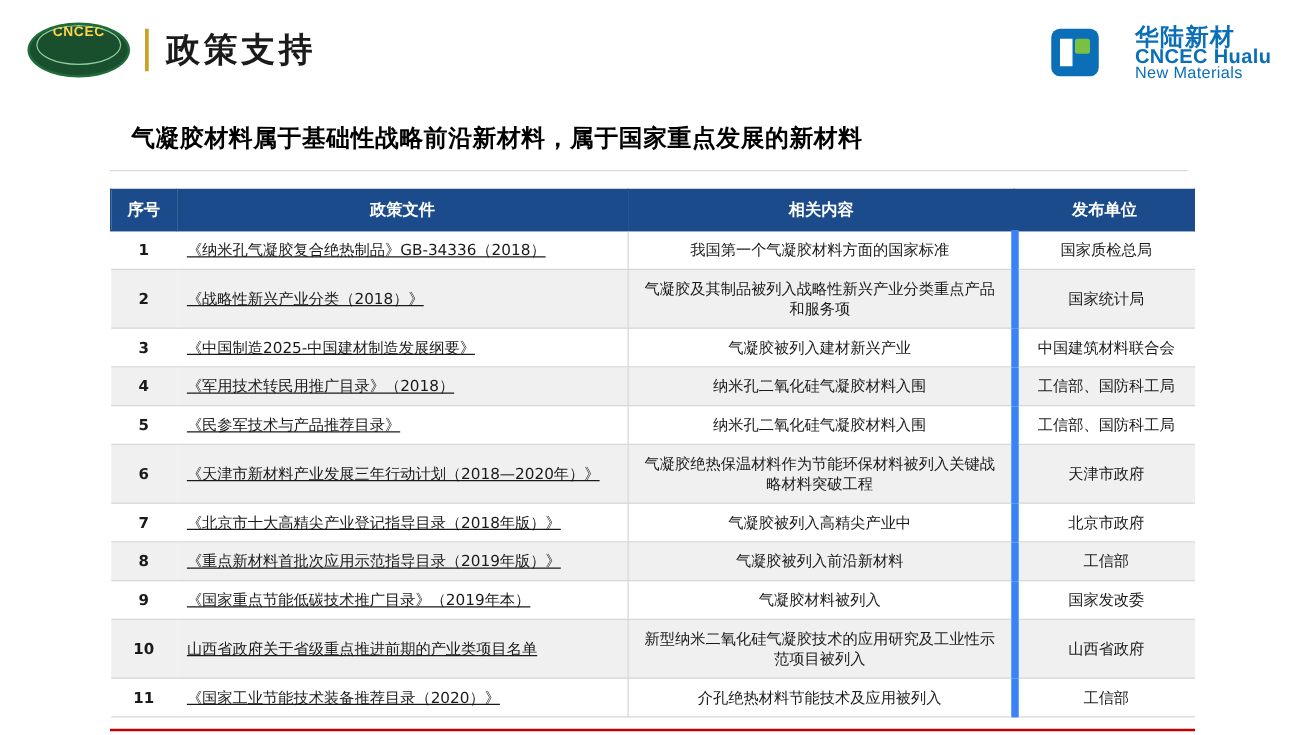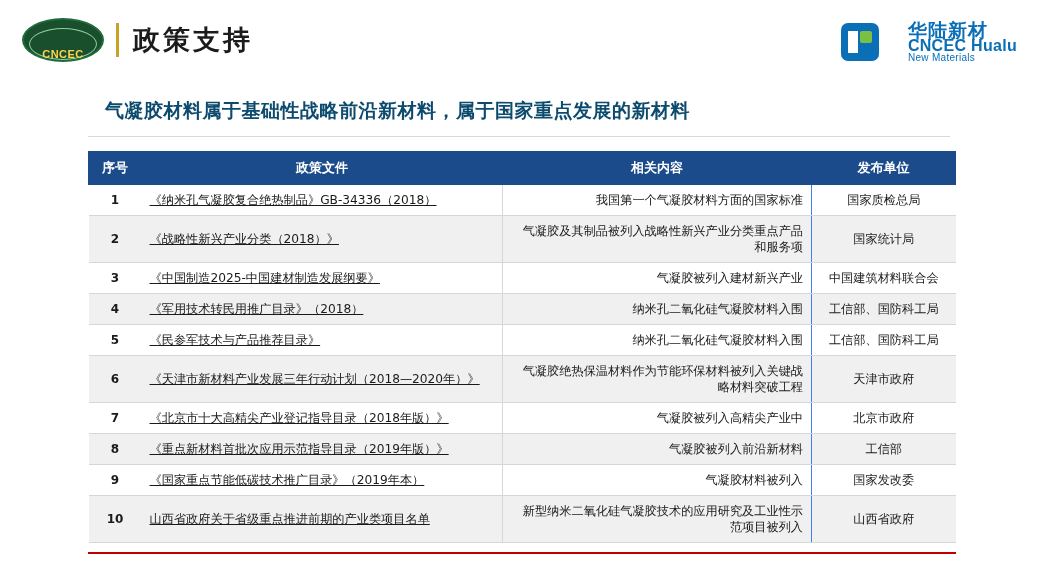--- a/index.html
+++ b/index.html
@@ -33,21 +33,21 @@
     display: flex;
     align-items: center;
   }
   .cncec-logo {
     width: 78px;
     height: 40px;
     border-radius: 50%;
     background: #1a4f2e;
     border: 2px solid #1f6b3a;
     display: flex;
-    align-items: flex-end;
+    align-items: flex-start;
     justify-content: center;
     position: relative;
     overflow: hidden;
   }
   .cncec-logo .ring {
     position: absolute;
     width: 66px;
     height: 30px;
     border: 1px solid #8fcf9f;
     border-radius: 50%;
@@ -118,32 +118,32 @@
     font-family: "DejaVu Sans", sans-serif;
   }
   .hualu-text .line2 {
     font-size: 16px;
     font-weight: bold;
     color: #0b6fb8;
     line-height: 12px;
     letter-spacing: 0.3px;
   }
   .hualu-text .line3 {
-    font-size: 10px;
+    font-size: 13px;
     color: #0b6fb8;
     line-height: 12px;
     letter-spacing: 0.3px;
   }
 
   
   .slide-title {
     margin: 22px 0 0 105px;
     font-size: 19px;
     font-weight: bold;
-    color: #0c4a6e;
+    color: #000000;
     letter-spacing: 0.5px;
     font-family: "DejaVu Sans", sans-serif;
   }
   .title-rule {
     margin: 12px 0 0 88px;
     width: 862px;
     height: 1px;
     background: #d9d9d9;
   }
 
@@ -187,22 +187,22 @@
     font-size: 12px;
   }
   td.c-doc {
     width: 352px;
     text-align: left;
     border-right: 1px solid #d7d7d7;
     text-decoration: underline;
   }
   td.c-content {
     width: 300px;
-    text-align: right;
-    border-right: 1px solid #3b82f6;
+    text-align: center;
+    border-right: 6px solid #3b82f6;
   }
   td.c-unit {
     text-align: center;
   }
   th.h-no { width: 44px; }
   th.h-doc { width: 352px; }
   th.h-content { width: 300px; }
 
   .bottom-rule {
     margin: 9px 0 0 88px;
@@ -303,18 +303,24 @@
           <td class="c-doc">《国家重点节能低碳技术推广目录》（2019年本）</td>
           <td class="c-content">气凝胶材料被列入</td>
           <td class="c-unit">国家发改委</td>
         </tr>
         <tr class="alt">
           <td class="c-no">10</td>
           <td class="c-doc">山西省政府关于省级重点推进前期的产业类项目名单</td>
           <td class="c-content">新型纳米二氧化硅气凝胶技术的应用研究及工业性示范项目被列入</td>
           <td class="c-unit">山西省政府</td>
         </tr>
+        <tr>
+          <td class="c-no">11</td>
+          <td class="c-doc">《国家工业节能技术装备推荐目录（2020）》</td>
+          <td class="c-content">介孔绝热材料节能技术及应用被列入</td>
+          <td class="c-unit">工信部</td>
+        </tr>
       </tbody>
     </table>
   </div>
 
   <div class="bottom-rule"></div>
 </div>
 
 </body></html>

